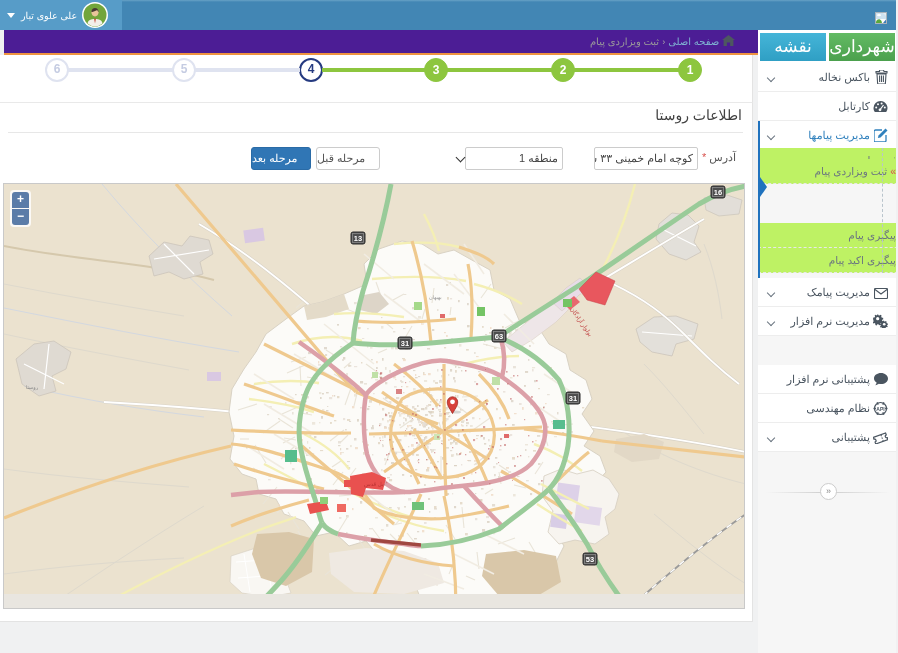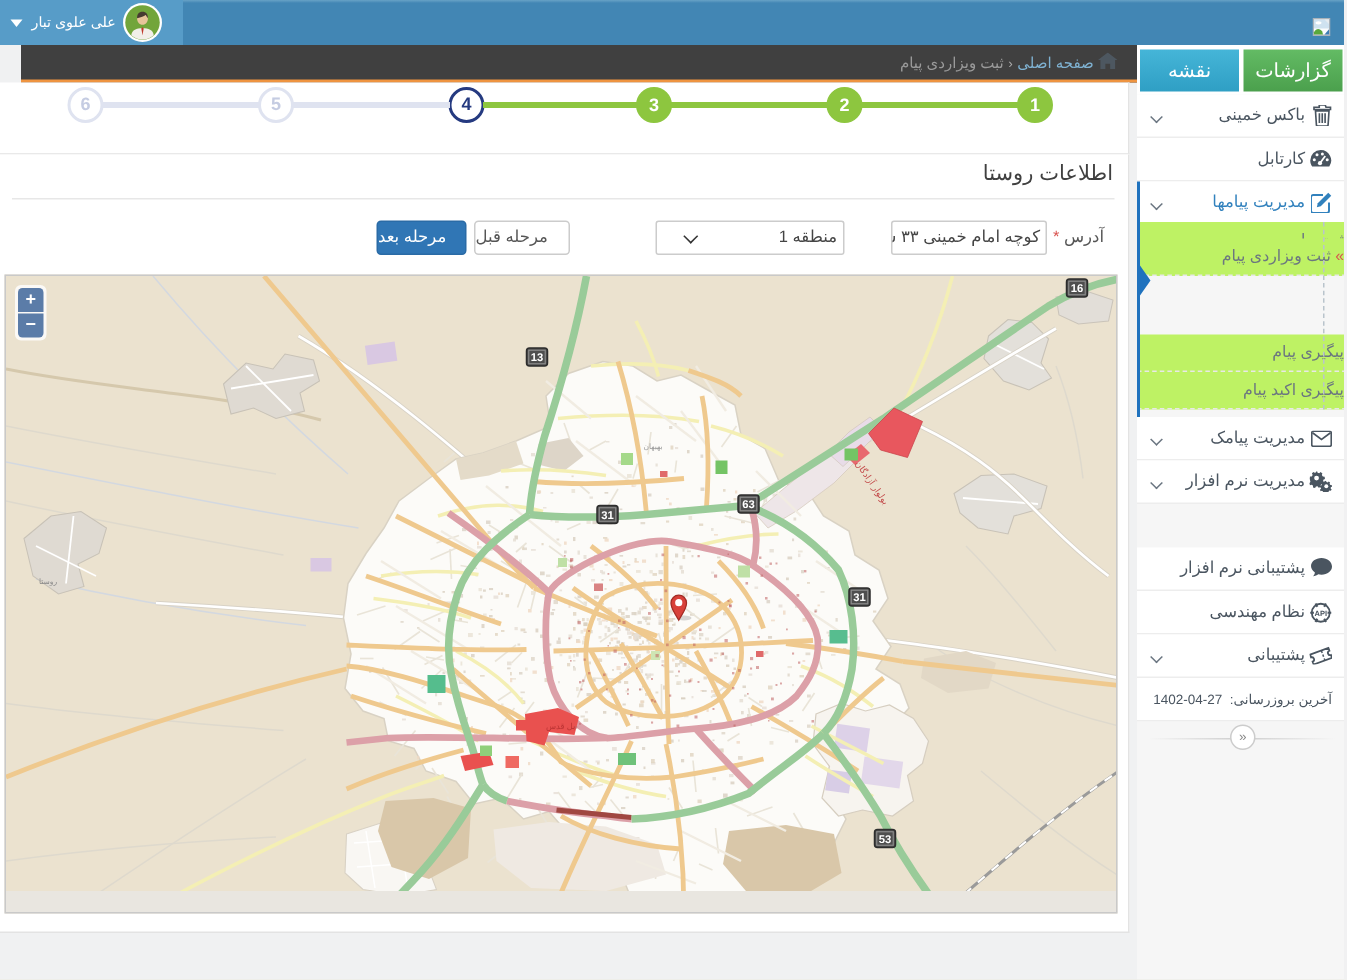--- a/index.html
+++ b/index.html
@@ -7,21 +7,21 @@
 #page{position:relative;width:898px;height:653px}
 
 #hdr{position:absolute;left:0;top:0;width:896px;height:30px;background:linear-gradient(#68a2c6 0px,#4286b4 2px,#4286b4)}
 #userchip{position:absolute;left:0;top:0;width:122px;height:30px;background:#579cc8}
 #caret{position:absolute;left:7px;top:13px;width:0;height:0;border-left:4.5px solid transparent;border-right:4.5px solid transparent;border-top:5px solid #fff}
 #uname{position:absolute;left:21px;top:0;height:30px;line-height:31px;color:#fff;font-size:9.5px}
 #avatar{position:absolute;left:82px;top:2px}
 #title{position:absolute;right:33px;top:0;height:30px;line-height:30px;color:#fff;font-size:19px;font-weight:bold;text-shadow:0 1px 2px rgba(0,0,0,.6),0 0 1px rgba(0,0,0,.4);direction:rtl}
 #brokenimg{position:absolute;right:9px;top:12px}
 
-#crumbbar{position:absolute;left:14px;top:30px;width:758px;height:25px;background:#404040;border-bottom:2px solid #ef9440}
+#crumbbar{position:absolute;left:4px;top:30px;width:758px;height:25px;background:#4c1d95;border-bottom:2px solid #ef9440}
 #crumb{position:absolute;right:27px;top:0;height:23px;line-height:24px;font-size:10px;color:#9a9a9a;direction:rtl}
 #crumb a{color:#7fb2d2;text-decoration:none}
 #crumb .sep{color:#aaa;font-size:9px;padding:0 3px}
 
 #stepper{position:absolute;left:0;top:55px;width:753px;height:48px;background:#fff;border-bottom:1px solid #e9e9e9;border-right:1px solid #e3e3e3}
 .step{position:absolute;top:3px;width:24px;height:24px;border-radius:50%;text-align:center;font-size:12px;font-weight:bold;line-height:22px}
 .step.g{background:#8dc63f;border:1px solid #8dc63f;color:#fff}
 .step.cur{background:#fff;border:2.5px solid #253a80;color:#253a80;line-height:19px}
 .step.off{background:#fff;border:2.5px solid #dfe3f0;color:#c5cce2;line-height:19px}
 .sline{position:absolute;top:13px;height:4px}
@@ -40,21 +40,21 @@
 #selcaret{position:absolute;width:7px;height:7px;border-left:1.5px solid #333;border-bottom:1.5px solid #333;transform:rotate(-45deg)}
 
 #map{position:absolute;left:3px;top:80px;width:742px;height:426px;border:1px solid #c9c9c9;background:#ece3d1;overflow:hidden}
 #zoomctl{position:absolute;left:6px;top:6px;width:21px;height:37px;background:rgba(255,255,255,.8);border-radius:4px;padding:2px;z-index:50}
 .zbtn{width:17px;height:16px;background:#5b7ca8;color:#fff;font-size:12px;font-weight:bold;text-align:center;line-height:15px;border-radius:2px}
 .zbtn.zin{border-radius:3px 3px 0 0;margin-bottom:1px}
 .zbtn.zout{border-radius:0 0 3px 3px}
 
 #sidebar{position:absolute;left:758px;top:30px;width:140px;height:623px;background:#f6f6f6}
 #sbtop{position:absolute;left:0;top:0;width:140px;height:33px;background:#fff}
-.tab{position:absolute;top:3px;height:28px;text-align:center;font-size:13px;color:#fff;line-height:28px}
+.tab{position:absolute;top:3px;height:28px;text-align:center;font-size:17px;color:#fff;line-height:28px}
 #tabmap{left:2px;width:66px;background:linear-gradient(#45b5d8,#2f9fc4)}
 #tabrep{left:71px;width:66px;background:linear-gradient(#63bb64,#4ba04d)}
 .mitem{position:absolute;left:0;width:140px;height:29px;background:#fff;border-bottom:1px solid #ededed;direction:rtl}
 .mitem .txt{position:absolute;right:28px;top:0;height:29px;line-height:29px;font-size:11px;color:#4a5560}
 .mitem .ic{position:absolute;right:10px;top:7px;width:15px;height:15px}
 .mitem .chev{position:absolute;left:10px;top:12px;width:6px;height:6px;border-left:1.5px solid #6a7580;border-bottom:1.5px solid #6a7580;transform:rotate(-45deg)}
 .smitem{position:absolute;left:0;width:160px;height:25px;background:#bef264;border-bottom:1px dashed #e8e8e8;direction:rtl}
 .smitem .conn{position:absolute;right:13px;top:12px;width:7px;border-top:1px dashed #b9c4cc}
 #smline{position:absolute;left:124px;top:118px;width:1px;height:125px;border-left:1px dashed #b9c4cc;z-index:4}
 .smitem .txt{position:absolute;right:22px;top:0;height:25px;line-height:25px;font-size:10.5px;color:#6b7680}
@@ -86,21 +86,21 @@
     <div class="sline g" style="right:200px;width:105px"></div>
     <div class="sline g" style="right:327px;width:103px"></div>
     <div class="sline off" style="right:452px;width:105px"></div>
     <div class="sline off" style="right:579px;width:105px"></div>
   </div>
   <div id="panel">
     <div id="ptitle">اطلاعات روستا</div>
     <div id="prule"></div>
     <div class="lbl" style="right:16px">آدرس <span class="req">*</span></div>
     <div class="inp" style="right:54px;width:104px">کوچه امام خمینی ۳۳ شر</div>
-    <div class="inp" style="right:189px;width:126px">منطقه 1</div>
+    <div class="inp" style="right:189px;width:98px">منطقه 1</div>
     <div id="selcaret" style="right:288px;top:51px"></div>
     <div class="btn" id="btnprev">مرحله قبل</div>
     <div class="btn" id="btnnext">مرحله بعد</div>
     <div id="map">
       <svg id="mapsvg" width="742" height="426" viewBox="0 0 742 426">
 <rect x="0" y="0" width="742" height="426" fill="#ebe2cf"></rect>
 <path d="M0,62 C40,70 80,74 117,79 C150,83 180,88 210,96" fill="none" stroke="#d5c8ac" stroke-width="2"></path>
 <path d="M0,100 C60,112 120,122 180,132" fill="none" stroke="#ded9cd" stroke-width="1"></path>
 <path d="M0,150 C60,163 120,174 185,186" fill="none" stroke="#ded9cd" stroke-width="1"></path>
 <path d="M0,285 C60,293 120,298 185,303" fill="none" stroke="#ded9cd" stroke-width="1"></path>
@@ -1184,23 +1184,23 @@
       <div id="zoomctl">
           <div class="zbtn zin">+</div>
           <div class="zbtn zout">−</div>
         </div>
     </div>
   </div>
 
   <div id="sidebar">
     <div id="sbtop"></div>
     <div class="tab" id="tabmap">نقشه</div>
-    <div class="tab" id="tabrep">گزارشات</div>
+    <div class="tab" id="tabrep">شهرداری</div>
     <div class="mitem" style="top:33px">
-        <span class="txt">باکس خمینی</span>
+        <span class="txt">باکس نخاله</span>
         <span class="ic" id="ic-trash"><svg width="13" height="14" viewBox="0 0 13 14">
             <path d="M4.5 0h4l.5 1.5H12V3H1V1.5h3.5zM2 4h9l-.6 9.2c0 .5-.4.8-.9.8H3.5c-.5 0-.9-.3-.9-.8z M4.6 5.5v6.5 M6.5 5.5v6.5 M8.4 5.5v6.5" fill="none" stroke="#4a5560" stroke-width="1.1"></path>
           </svg></span>
         <span class="chev"></span>
       </div>
     <div class="mitem" style="top:62px">
         <span class="txt">کارتابل</span>
         <span class="ic" id="ic-dash"><svg width="15" height="13" viewBox="0 0 15 13">
             <path d="M7.5 1a7 7 0 0 0-7 7c0 1.5.5 2.9 1.3 4h11.4A7 7 0 0 0 7.5 1z" fill="#4a5560"></path>
             <circle cx="3.2" cy="7.5" r="1" fill="#fff"></circle>
@@ -1283,23 +1283,20 @@
     <div class="mitem" style="top:393px">
         <span class="txt">پشتیبانی</span>
         <span class="ic" id="ic-ticket"><svg width="15" height="12" viewBox="0 0 15 12">
             <g transform="rotate(-20 7.5 6)">
               <path d="M1 3h13v2a1.5 1.5 0 0 0 0 3v2H1V8a1.5 1.5 0 0 0 0-3z" fill="none" stroke="#4a5560" stroke-width="1.2"></path>
               <path d="M9 3.2v6.6" stroke="#4a5560" stroke-width="1" stroke-dasharray="1.5 1.2"></path>
             </g>
           </svg></span>
         <span class="chev"></span>
       </div>
-    <div id="lastupd" style="top:422px">
-        <span style="position:absolute;right:10px;top:0;line-height:29px;font-size:9px;color:#4a5560;white-space:nowrap">آخرین بروزرسانی:&nbsp; <span style="direction:ltr;unicode-bidi:bidi-override">1402-04-27</span></span>
-      </div>
     <div id="collapse" style="top:451px">
         <div id="colline"></div>
         <div id="colbtn">»</div>
       </div>
   </div>
 
   <div id="hdr">
     <div id="userchip">
       <div id="caret"></div>
       <div id="uname">علی علوی تبار</div>

